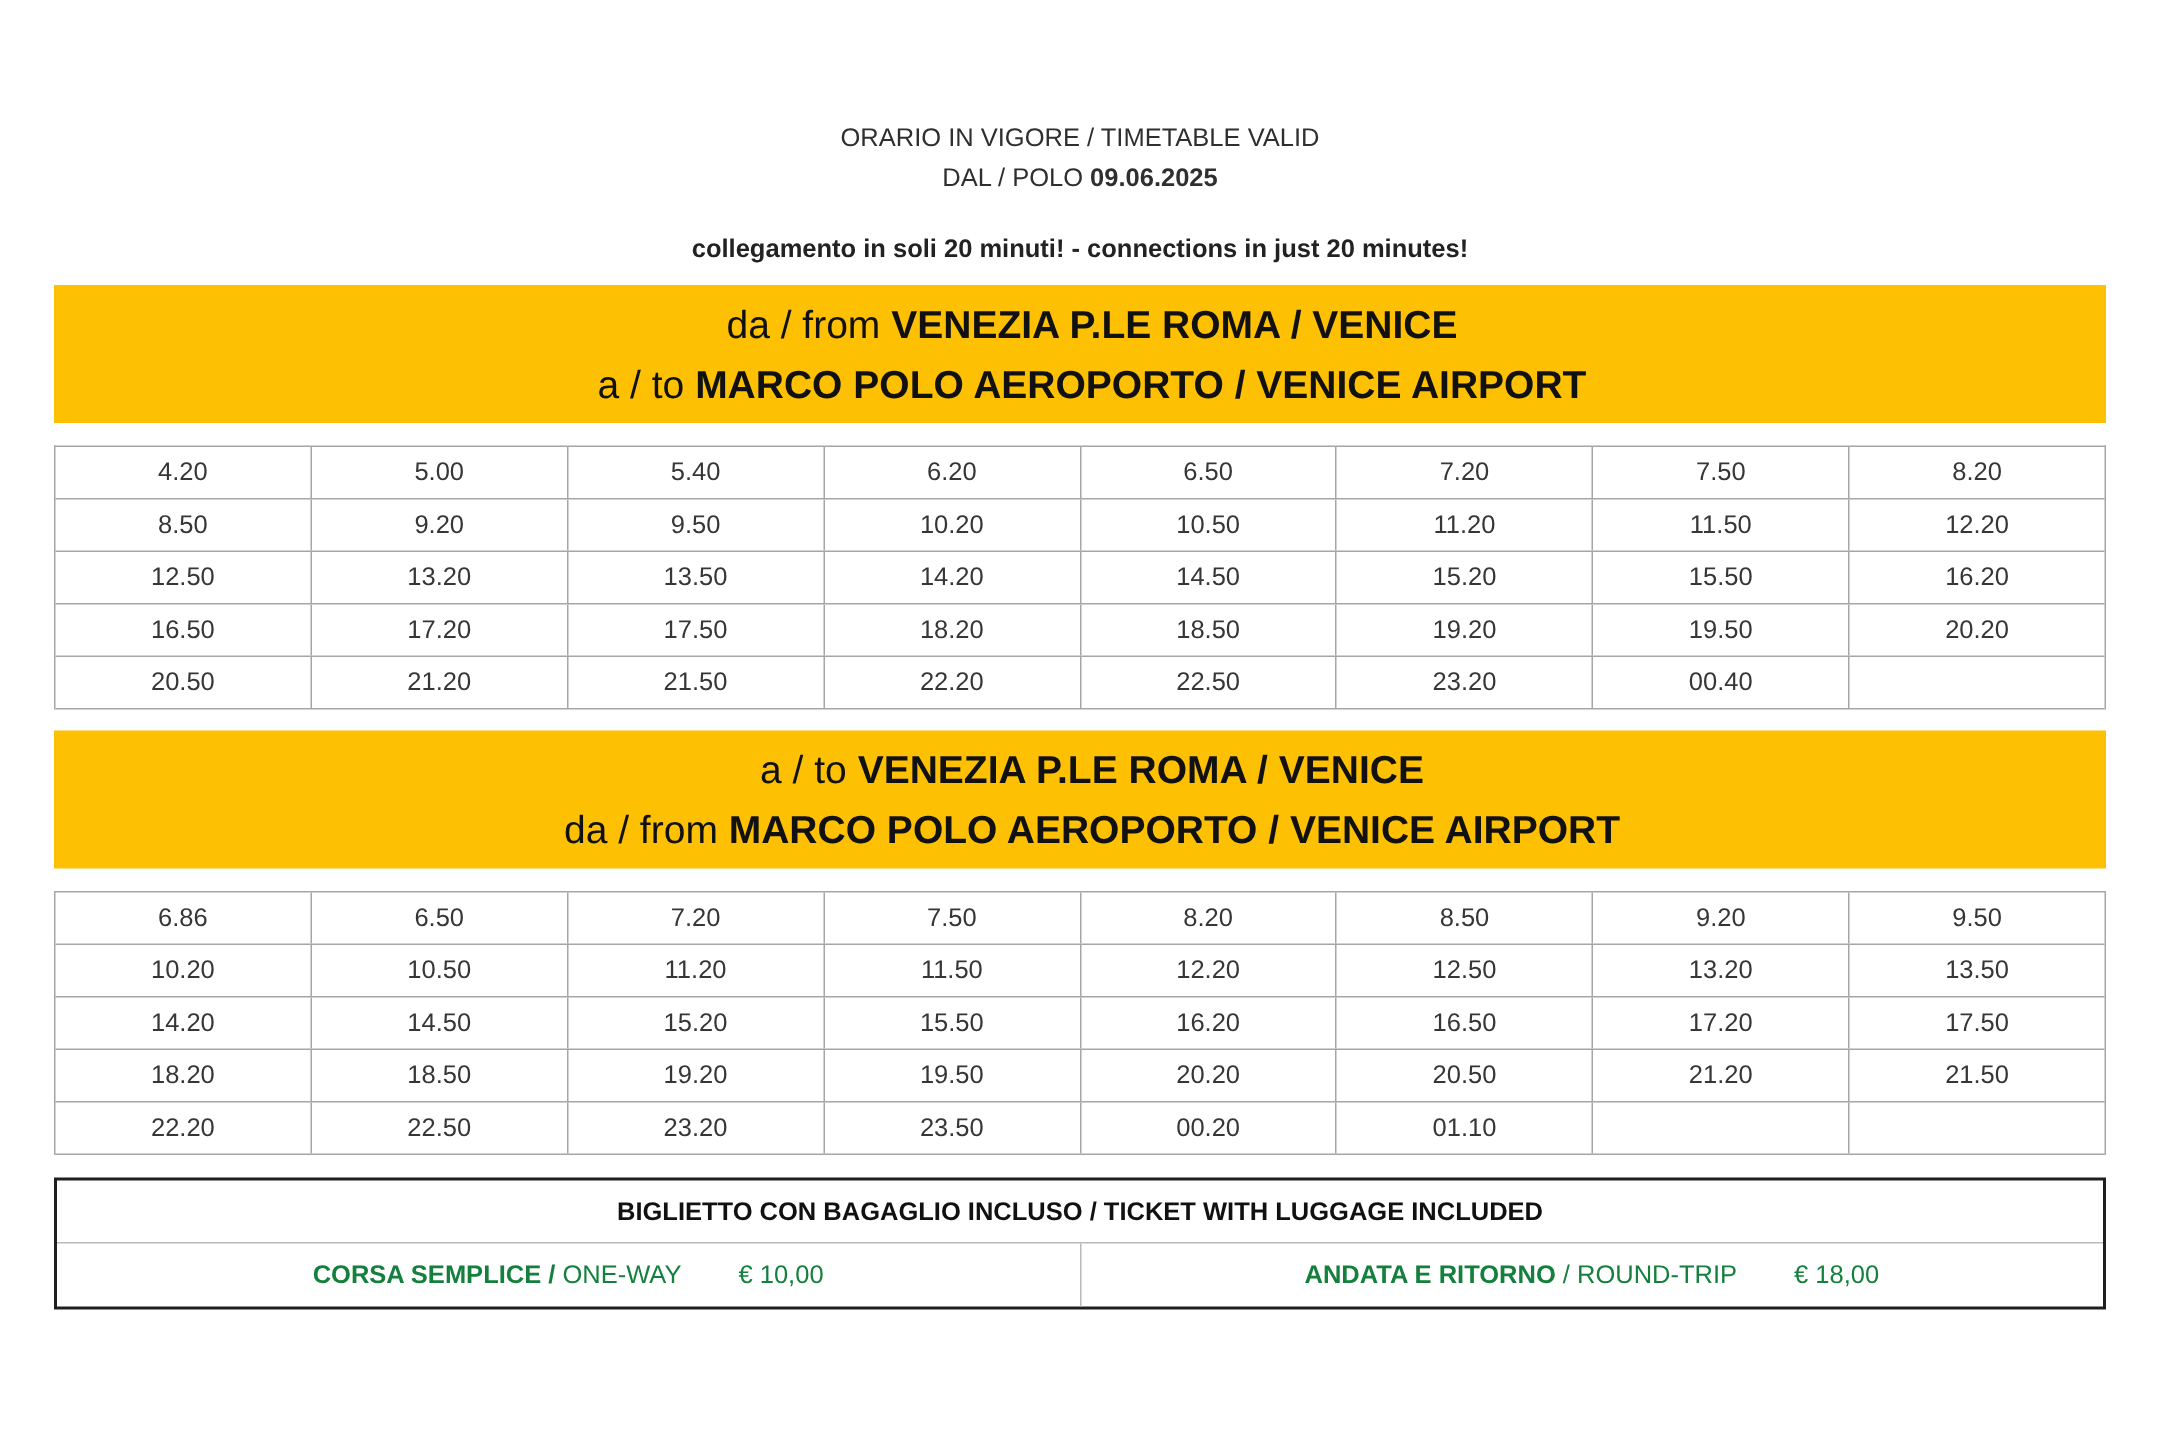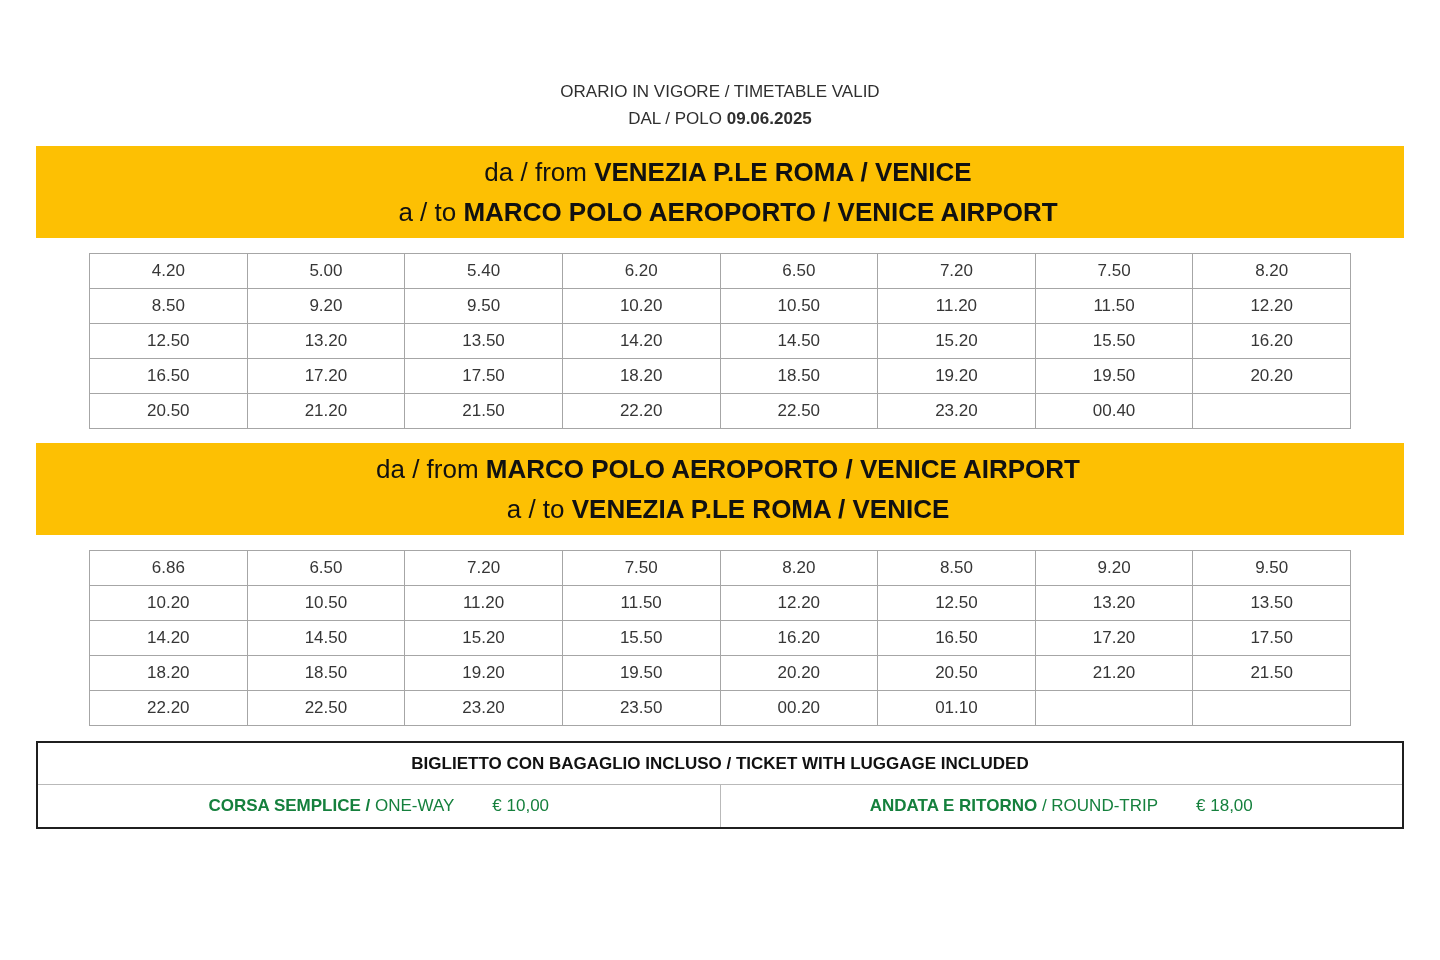--- a/index.html
+++ b/index.html
@@ -24,21 +24,21 @@
     text-align: center;
     padding: 6px 0 10px 16px;
   }
   .banner-1 { margin-top: 14px; height: 92px; }
   .banner-2 { margin-top: 14px; height: 92px; }
   .banner-line { font-size: 26px; line-height: 40px; color: #111; }
   .banner-line .bold { font-weight: bold; }
 
   
   .timetable {
-    width: 1262px; margin: 15px auto 0 auto;
+    width: 1368px; margin: 15px auto 0 auto;
     border: 1px solid #a6a6a6;
     border-bottom: none;
   }
   .t-row { display: flex; border-bottom: 1px solid #a6a6a6; }
   .t-cell {
     flex: 1 1 0;
     height: 34px;
     line-height: 33px;
     text-align: center;
     font-size: 17px;
@@ -77,20 +77,21 @@
 
 <div class="page">
 
   <div class="header">
     <div class="header-line">ORARIO IN VIGORE / TIMETABLE VALID</div>
     <div class="header-line">
       <span>DAL / POLO </span><span class="bold" style="font-weight:bold">09.06.2025</span>
     </div>
   </div>
 
+  <div class="subtitle">collegamento in soli 20 minuti! - connections in just 20 minutes!</div>
 
   <div class="banner banner-1">
     <div class="banner-line">
       <span>da / from </span><span class="bold">VENEZIA P.LE ROMA / VENICE</span>
     </div>
     <div class="banner-line">
       <span>a / to </span><span class="bold">MARCO POLO AEROPORTO /  VENICE AIRPORT</span>
     </div>
   </div>
 
@@ -142,24 +143,24 @@
         <div class="t-cell">22.20</div>
         <div class="t-cell">22.50</div>
         <div class="t-cell">23.20</div>
         <div class="t-cell">00.40</div>
         <div class="t-cell"></div>
       </div>
     </div>
 
   <div class="banner banner-2">
     <div class="banner-line">
+      <span>a / to </span><span class="bold">VENEZIA P.LE ROMA / VENICE</span>
+    </div>
+    <div class="banner-line">
       <span>da / from </span><span class="bold">MARCO POLO AEROPORTO /  VENICE AIRPORT</span>
-    </div>
-    <div class="banner-line">
-      <span>a / to </span><span class="bold">VENEZIA P.LE ROMA / VENICE</span>
     </div>
   </div>
 
   <div class="timetable">
       <div class="t-row">
         <div class="t-cell">6.86</div>
         <div class="t-cell">6.50</div>
         <div class="t-cell">7.20</div>
         <div class="t-cell">7.50</div>
         <div class="t-cell">8.20</div>

